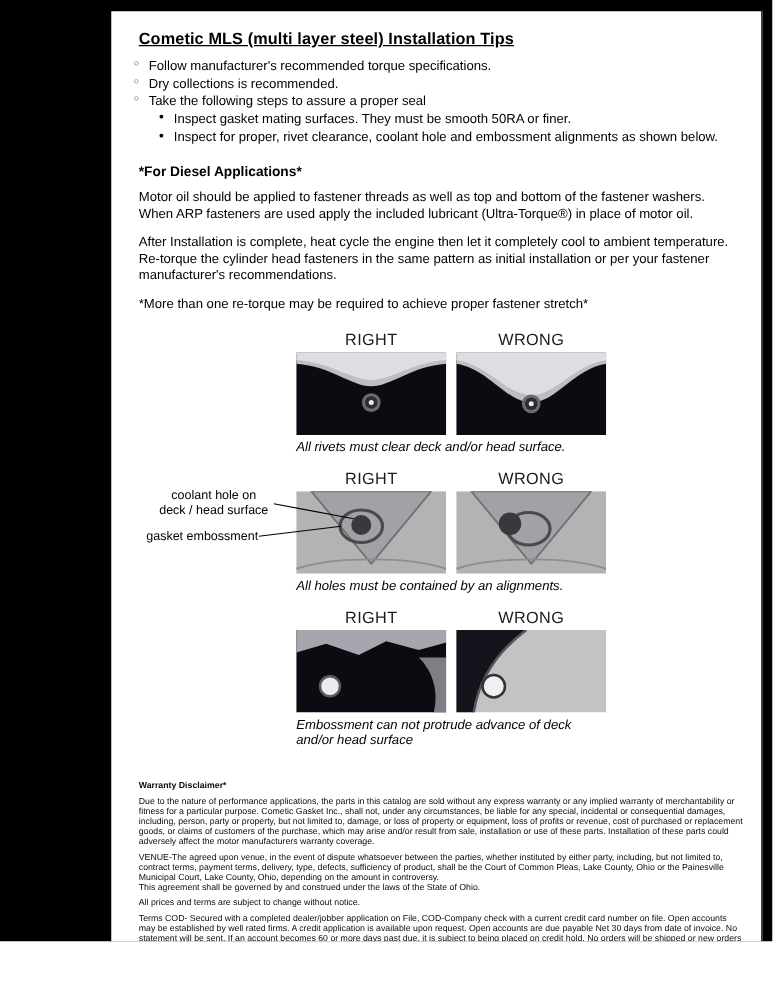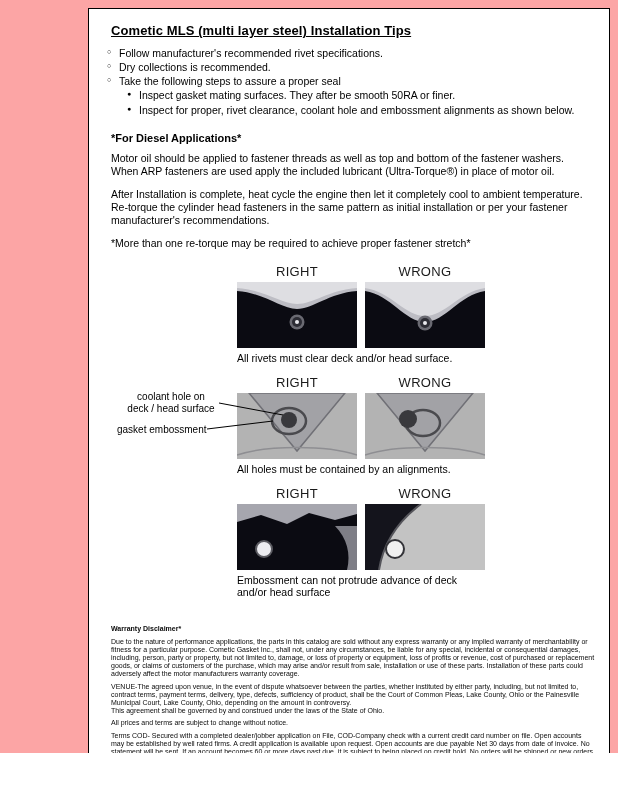--- a/index.html
+++ b/index.html
@@ -1,21 +1,21 @@
 <!DOCTYPE html>
 <html><head>
 <meta charset="utf-8">
 <style>
   * { margin:0; padding:0; box-sizing:border-box; }
   html,body { background:#ffffff; }
   body {
     width:618px; height:800px; position:relative;
     font-family:"Liberation Sans", sans-serif; color:#000;
   }
-  .page { position:relative; width:618px; height:753px; background:#fca5a5; overflow:hidden; }
+  .page { position:relative; width:618px; height:753px; background:#000000; overflow:hidden; }
   .frame {
     position:absolute; left:88px; top:8px; width:522px; height:784px;
     border:1.5px solid #000; background:#fff;
   }
   .content { padding:14px 14px 0 22px; }
 
   .title {
     font-size:13px; font-weight:bold; text-decoration:underline;
     margin-bottom:9px; letter-spacing:.1px;
   }
@@ -30,21 +30,21 @@
   p.body { font-size:10.5px; line-height:1.25; max-width:472px; margin-bottom:10px; }
   p.note { margin-bottom:14px; }
 
   .figures { margin-top:4px; }
   .fig-row { position:relative; margin-bottom:10px; }
   .fig-grid { margin-left:126px; width:248px; }
   .fig-labels { display:flex; gap:8px; margin-bottom:3px; }
   .fig-labels .lbl { width:120px; text-align:center; font-size:13px; color:#1a1a1a; letter-spacing:.3px; }
   .fig-imgs { display:flex; gap:8px; }
   svg.fig { width:120px; height:66px; display:block; }
-  .fig-caption { font-size:10.5px; line-height:1.2; margin-top:4px; max-width:248px; }
+  .fig-caption { font-size:10.5px; line-height:1.2; margin-top:4px; max-width:248px;font-style:italic; }
 
   .ann { position:absolute; font-size:10px; line-height:1.18; white-space:pre-line; color:#000; }
   .ann-coolant { left:12px; top:16px; width:96px; text-align:center; }
   .ann-emboss  { left:6px;  top:49px; width:96px; text-align:left; }
   .ann-lines { position:absolute; left:0; top:0; width:486px; height:100px; pointer-events:none; }
 
   .legal { margin-top:26px; font-size:7px; line-height:1.15; max-width:494px; color:#0a0a0a; }
   .legal .legal-heading { font-weight:bold; margin-bottom:5px; }
   .legal p { margin-bottom:4.5px; white-space:pre-line; }
 
@@ -53,26 +53,26 @@
 </head>
 <body>
 
 <div class="page">
   <div class="frame">
     <div class="content">
 
       <div class="title">Cometic MLS (multi layer steel) Installation Tips</div>
 
       <ul class="bullets">
-        <li><span>Follow manufacturer's recommended rivet specifications.</span></li>
+        <li><span>Follow manufacturer's recommended torque specifications.</span></li>
         <li><span>Dry collections is recommended.</span></li>
         <li><span>Take the following steps to assure a proper seal</span></li>
       </ul>
       <ul class="bullets sub">
-        <li><span>Inspect gasket mating surfaces.  They after be smooth 50RA or finer.</span></li>
+        <li><span>Inspect gasket mating surfaces.  They must be smooth 50RA or finer.</span></li>
         <li><span>Inspect for proper, rivet clearance, coolant hole and embossment alignments as shown below.</span></li>
       </ul>
 
       <div class="diesel-heading">*For Diesel Applications*</div>
       <p class="body">Motor oil should be applied to fastener threads as well as top and bottom of the fastener washers. When ARP fasteners are used apply the included lubricant (Ultra-Torque®) in place of motor oil.</p>
       <p class="body">After Installation is complete, heat cycle the engine then let it completely cool to ambient temperature. Re-torque the cylinder head fasteners in the same pattern as initial installation or per your fastener manufacturer's recommendations.</p>
       <p class="body note">*More than one re-torque may be required to achieve proper fastener stretch*</p>
 
       <div class="figures">
 

